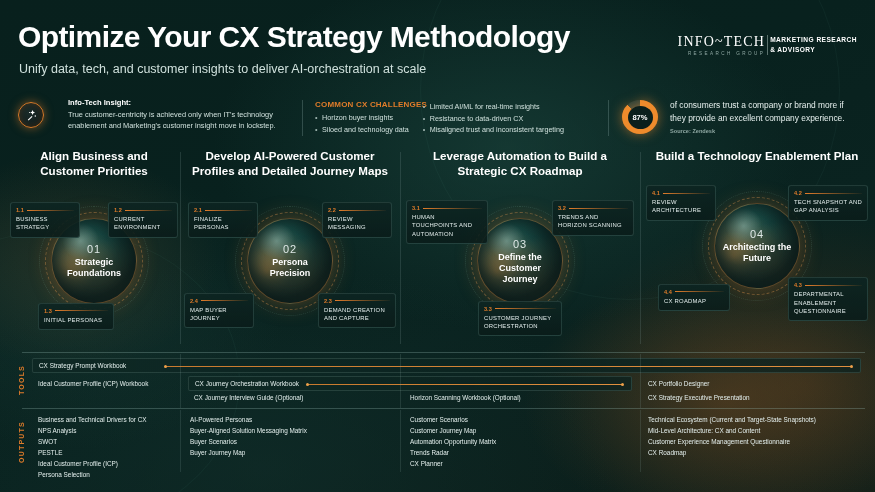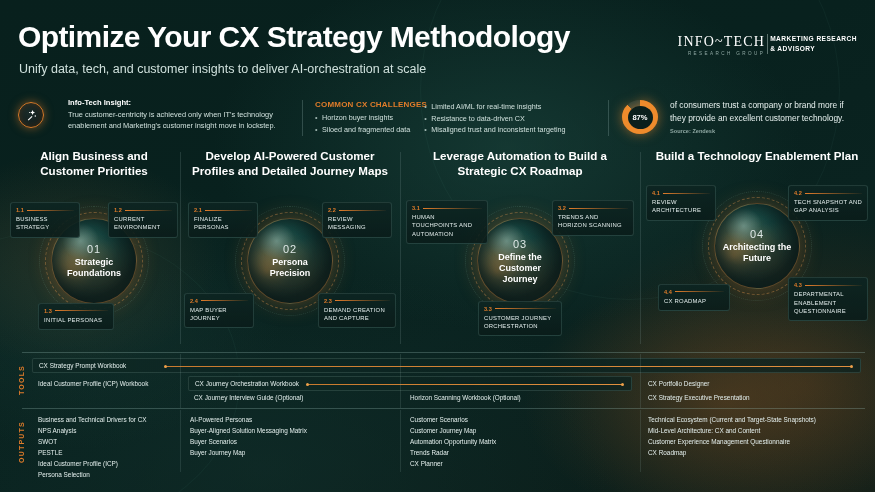--- a/index.html
+++ b/index.html
@@ -38,21 +38,21 @@
   .header{ position:absolute; left:0; top:0; width:875px; height:92px; }
   .title{
     position:absolute; left:18px; top:22px;
     font-size:30px; font-weight:bold; letter-spacing:-.6px; color:#ffffff;
     line-height:1;
   }
   .subtitle{
     position:absolute; left:19px; top:62px;
     font-size:12.5px; color:#cfe0dc; font-weight:400;
   }
-  .brand{ position:absolute; right:18px; top:34px; display:flex; align-items:flex-start; gap:2px;margin-left:37px;}
+  .brand{ position:absolute; right:18px; top:34px; display:flex; align-items:center; gap:2px;margin-left:37px;}
   .brand-mark{ text-align:right; }
   .brand-name{ font-size:14px; letter-spacing:1.2px; color:#fff; font-family:"Liberation Serif", serif; font-weight:400;}
   .brand-sub{ font-size:4.6px; letter-spacing:2.4px; color:#8fa8a3; margin-top:1px; }
   .brand-div{ width:1px; height:20px; background:rgba(190,210,205,.45); }
   .brand-tag{ font-size:6.6px; line-height:1.45; letter-spacing:.45px; color:#fff; font-weight:bold; }
 
   
   .strip{ position:absolute; left:0; top:92px; width:875px; height:52px; }
   .insight{ position:absolute; left:18px; top:6px; display:flex; gap:24px; width:280px;}
   .insight-icon{
@@ -204,39 +204,39 @@
       </div>
     </div>
 
     <div class="vdiv" style="left:302px;top:8px;height:36px;"></div>
 
     <div class="challenges">
       <div class="ch-head">COMMON CX CHALLENGES</div>
       <div class="ch-cols">
         <div class="ch-col first">
           <div class="ch-li">Horizon buyer insights</div>
-          <div class="ch-li">Siloed and fragmented data</div>
+          <div class="ch-li">Siloed and technology data</div>
         </div>
         <div class="ch-col" style="margin-top:-11px">
           <div class="ch-li">Limited AI/ML for real-time insights</div>
           <div class="ch-li">Resistance to data-driven CX</div>
           <div class="ch-li">Misaligned trust and inconsistent targeting</div>
         </div>
       </div>
     </div>
 
     <div class="vdiv" style="left:608px;top:8px;height:36px;"></div>
   </div>
 
   <div class="stat">
     <div class="ring" style="background: conic-gradient(rgb(239, 139, 44) 0deg, rgb(239, 139, 44) 313.2deg, rgba(255, 255, 255, 0.07) 313.2deg, rgba(255, 255, 255, 0.07) 360deg);">
       <div class="ring-val">87%</div>
     </div>
     <div>
-      <div class="stat-text">of consumers trust a company or brand more if they provide an excellent customer technology.</div>
+      <div class="stat-text">of consumers trust a company or brand more if they provide an excellent company experience.</div>
       <div class="stat-src">Source: Zendesk</div>
     </div>
   </div>
 
   <div class="cols">
 
     <div class="col" style="left:8px;width:172px;">
       <div class="col-head">Align Business and Customer Priorities</div>
       <div class="stage">
         <div class="sphere">

